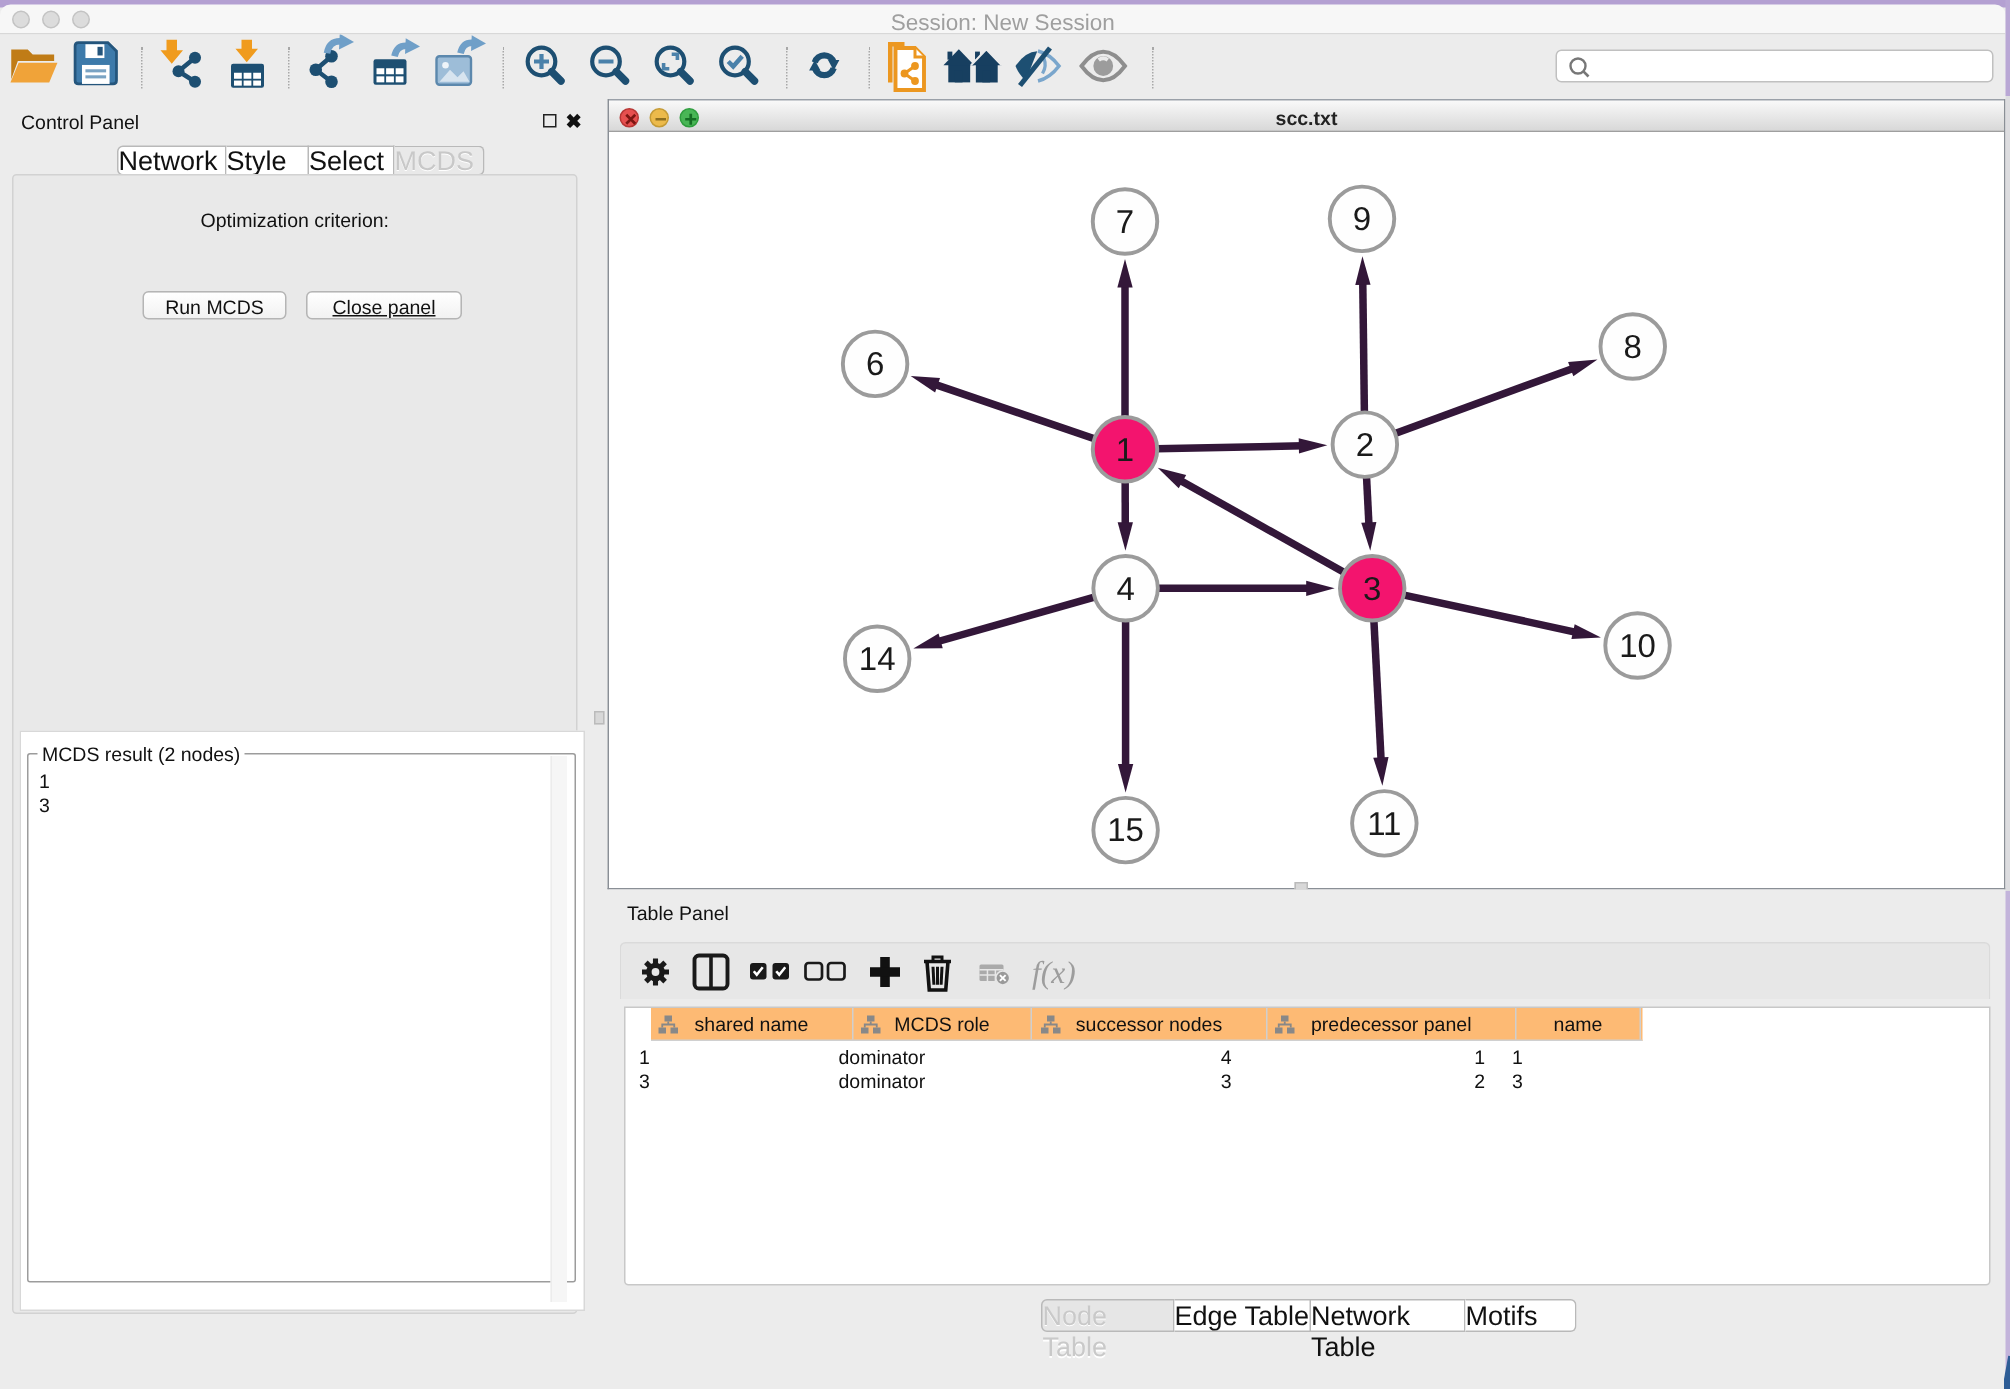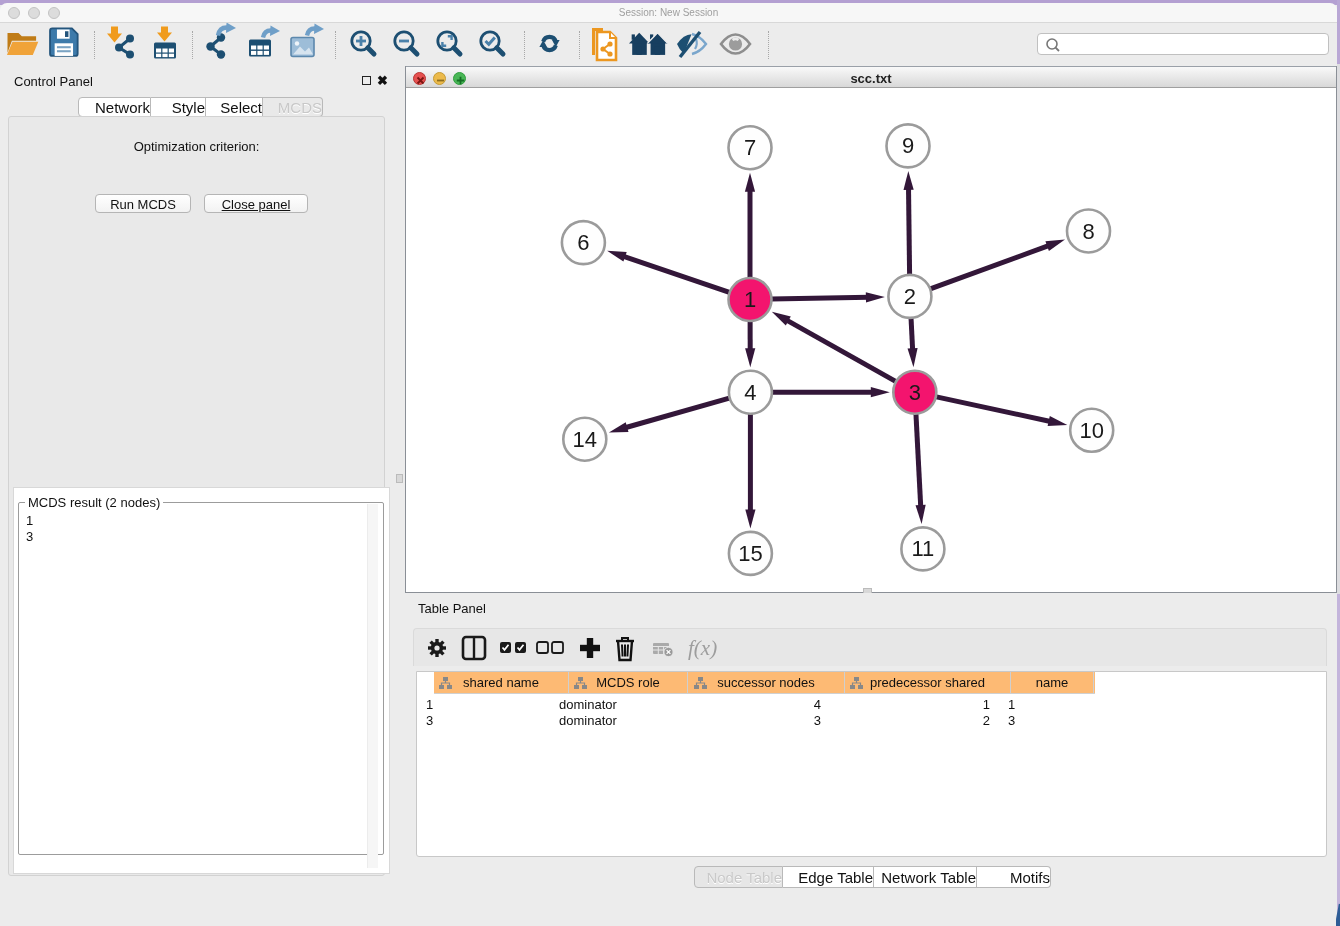--- a/index.html
+++ b/index.html
@@ -3,30 +3,30 @@
 <meta charset="utf-8">
 <style>
 * { margin:0; padding:0; box-sizing:border-box; }
 body { width:1340px; height:926px; font-family:"Liberation Sans",sans-serif; background:#ececec; overflow:hidden; }
 .app { position:relative; width:1340px; height:926px; }
 .abs { position:absolute; }
 
 .topstrip { left:0; top:0; width:1340px; height:5px; background:#b4a0d2; }
 .titlebar { left:0; top:3px; width:1337px; height:20px; background:#f7f7f7; border-radius:7px 7px 0 0; border-bottom:1px solid #d8d8d8; }
 .tl { position:absolute; top:3.5px; width:12px; height:12px; border-radius:50%; background:#dcdcdc; border:1px solid #c3c3c3; }
-.title-text { position:absolute; top:4px; left:0; width:1337px; text-align:center; font-size:10px; color:#9f9f9f; }
+.title-text { position:absolute; top:4px; left:0; width:1337px; text-align:center; font-size:15px; color:#9f9f9f; }
 .toolbar { left:0; top:23px; width:1337px; height:43px; background:#ececec; }
 .sep { position:absolute; top:8px; height:28px; width:0; border-left:1px dotted #a8a8a8; }
 .searchbox { position:absolute; left:1037px; top:10px; width:292px; height:22px; background:#fff; border:1px solid #c0c0c0; border-radius:4px; }
 
 .cpanel { left:0; top:66px; width:396px; height:825px; background:#ececec; }
 .phead { font-size:13px; color:#111; }
 .winbtn-sq { position:absolute; width:9px; height:9px; border:1.5px solid #222; background:transparent; }
 .winbtn-x { position:absolute; font-size:13px; font-weight:bold; color:#111; line-height:11px; }
-.tab { position:absolute; top:0; height:20px; background:#fff; border:1px solid #b9b9b9; font-size:15px; color:#111; text-align:right; line-height:19px; }
+.tab { position:absolute; top:0; height:20px; background:#fff; border:1px solid #b9b9b9; font-size:18px; color:#111; text-align:left; line-height:19px; }
 .cpanel-inner { position:absolute; left:8px; top:50px; width:377px; height:760px; background:#e9e9e9; border:1px solid #d2d2d2; border-radius:3px; }
 .dropdown { position:absolute; left:36px; top:42px; width:312px; height:22px; background:#fff; border:1px solid #b2b2b2; border-radius:4px; font-size:13px; color:#111; line-height:20px; padding-left:12px; }
 .btn { position:absolute; top:77px; height:19px; background:linear-gradient(#ffffff,#f2f2f2); border:1px solid #b5b5b5; border-radius:4px; font-size:13px; color:#111; text-align:center; line-height:19px; }
 .results-outer { position:absolute; left:4px; top:370px; width:377px; height:387px; background:#fff; border:1px solid #d8d8d8;padding-left:16px; }
 .groupbox { position:absolute; left:4px; top:14px; width:366px; height:353px; border:1px solid #9c9c9c; border-radius:2px; background:#fff; }
 .gb-title { position:absolute; left:6px; top:-8px; background:#fff; padding:0 3px; font-size:13px; color:#111; }
 .gb-scroll { position:absolute; right:5px; top:1px; width:11px; height:364px; background:#f6f6f6; border-left:1px solid #ececec; }
 
 .netwin { left:405px; top:66px; width:932px; height:527px; border:1px solid #8a8f96; border-top:none; background:#fff; }
 .nw-titlebar { position:absolute; left:0; top:0; width:930px; height:22px; background:linear-gradient(#f9f9f9,#d8d8d8); border-top:1px solid #9aa0a8; border-bottom:1px solid #9f9f9f; }
@@ -360,21 +360,21 @@
       </g>
 
       <text x="270" y="26" font-family="Liberation Serif,serif" font-style="italic" font-size="21" fill="#9d9d9d">f(x)</text>
     </svg>
   </div>
   <div class="tp-table">
     <div class="th-row">
       <div class="th-cell" style="left:0;width:135px;">shared name</div>
       <div class="th-cell" style="left:135px;width:119px;">MCDS role</div>
       <div class="th-cell" style="left:254px;width:157px;">successor nodes</div>
-      <div class="th-cell" style="left:411px;width:166px;">predecessor shared</div>
+      <div class="th-cell" style="left:411px;width:166px;">predecessor panel</div>
       <div class="th-cell" style="left:577px;width:83px;">name</div>
       <svg width="660" height="22" viewBox="0 0 660 22" style="position:absolute;left:0;top:0;">
         <g fill="#888">
           <g transform="translate(5,5)">
                 <rect x="4" y="0" width="5" height="4"></rect>
                 <rect x="0" y="8" width="5" height="4"></rect>
                 <rect x="8" y="8" width="5" height="4"></rect>
                 <path d="M6.5 4 L6.5 6 M2.5 8 L2.5 6 L10.5 6 L10.5 8" stroke="#888" stroke-width="1.2" fill="none"></path>
               </g>
           <g transform="translate(140,5)">

